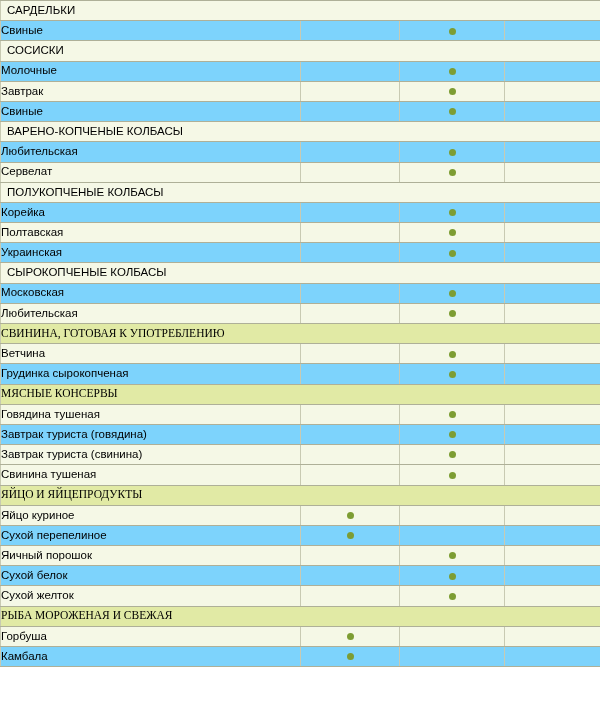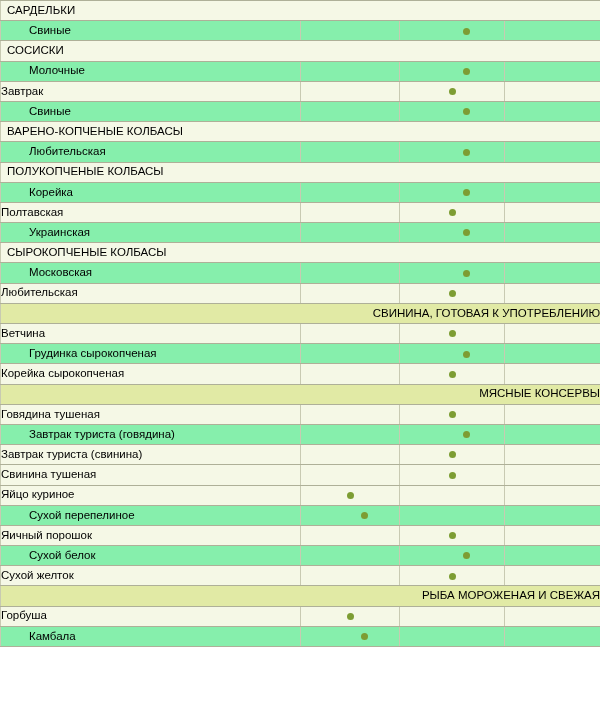--- a/index.html
+++ b/index.html
@@ -29,25 +29,26 @@
     border-left: 1px solid var(--border-light, #c8cab2);
     border-right: 1px solid var(--border-light, #c8cab2);
     overflow: hidden;
     white-space: nowrap;
   }
   td.name-cell, tr.subheader-row td {
     text-align: left;
     padding-left: 6px;
   }
   tr.shaded td { background: var(--shaded-bg, #f5f8e6); }
-  tr.plain td  { background: #86efac; padding-left: 28px; }
+  tr.plain td  { background: #7dd3fc; }
   tr.subheader-row td { background: var(--shaded-bg, #f5f8e6); }
   tr.section-row td {
     background: var(--section-bg, #e1eaa5);
-    text-align: right;
+    text-align: left;
+    font-family: Liberation Serif, serif;
   }
   td.mark-cell { text-align: center; }
   .dot {
     display: inline-block;
     width: 7px;
     height: 7px;
     border-radius: 50%;
     background: var(--dot-color, #7d9d33);
     vertical-align: middle;
   }
@@ -95,20 +96,26 @@
       </tr>
       <tr class="subheader-row">
         <td colspan="4">ВАРЕНО-КОПЧЕНЫЕ КОЛБАСЫ</td>
       </tr>
       <tr class="item plain">
         <td class="name-cell">Любительская</td>
         <td class="mark-cell"></td>
         <td class="mark-cell"><span class="dot"></span></td>
         <td class="mark-cell"></td>
       </tr>
+      <tr class="item shaded">
+        <td class="name-cell">Сервелат</td>
+        <td class="mark-cell"></td>
+        <td class="mark-cell"><span class="dot"></span></td>
+        <td class="mark-cell"></td>
+      </tr>
       <tr class="subheader-row">
         <td colspan="4">ПОЛУКОПЧЕНЫЕ КОЛБАСЫ</td>
       </tr>
       <tr class="item plain">
         <td class="name-cell">Корейка</td>
         <td class="mark-cell"></td>
         <td class="mark-cell"><span class="dot"></span></td>
         <td class="mark-cell"></td>
       </tr>
       <tr class="item shaded">
@@ -146,26 +153,20 @@
         <td class="mark-cell"></td>
         <td class="mark-cell"><span class="dot"></span></td>
         <td class="mark-cell"></td>
       </tr>
       <tr class="item plain">
         <td class="name-cell">Грудинка сырокопченая</td>
         <td class="mark-cell"></td>
         <td class="mark-cell"><span class="dot"></span></td>
         <td class="mark-cell"></td>
       </tr>
-      <tr class="item shaded">
-        <td class="name-cell">Корейка сырокопченая</td>
-        <td class="mark-cell"></td>
-        <td class="mark-cell"><span class="dot"></span></td>
-        <td class="mark-cell"></td>
-      </tr>
       <tr class="section-row">
         <td colspan="4">МЯСНЫЕ КОНСЕРВЫ</td>
       </tr>
       <tr class="item shaded">
         <td class="name-cell">Говядина тушеная</td>
         <td class="mark-cell"></td>
         <td class="mark-cell"><span class="dot"></span></td>
         <td class="mark-cell"></td>
       </tr>
       <tr class="item plain">
@@ -178,20 +179,23 @@
         <td class="name-cell">Завтрак туриста (свинина)</td>
         <td class="mark-cell"></td>
         <td class="mark-cell"><span class="dot"></span></td>
         <td class="mark-cell"></td>
       </tr>
       <tr class="item shaded">
         <td class="name-cell">Свинина тушеная</td>
         <td class="mark-cell"></td>
         <td class="mark-cell"><span class="dot"></span></td>
         <td class="mark-cell"></td>
+      </tr>
+      <tr class="section-row">
+        <td colspan="4">ЯЙЦО И ЯЙЦЕПРОДУКТЫ</td>
       </tr>
       <tr class="item shaded">
         <td class="name-cell">Яйцо куриное</td>
         <td class="mark-cell"><span class="dot"></span></td>
         <td class="mark-cell"></td>
         <td class="mark-cell"></td>
       </tr>
       <tr class="item plain">
         <td class="name-cell">Сухой перепелиное</td>
         <td class="mark-cell"><span class="dot"></span></td>

